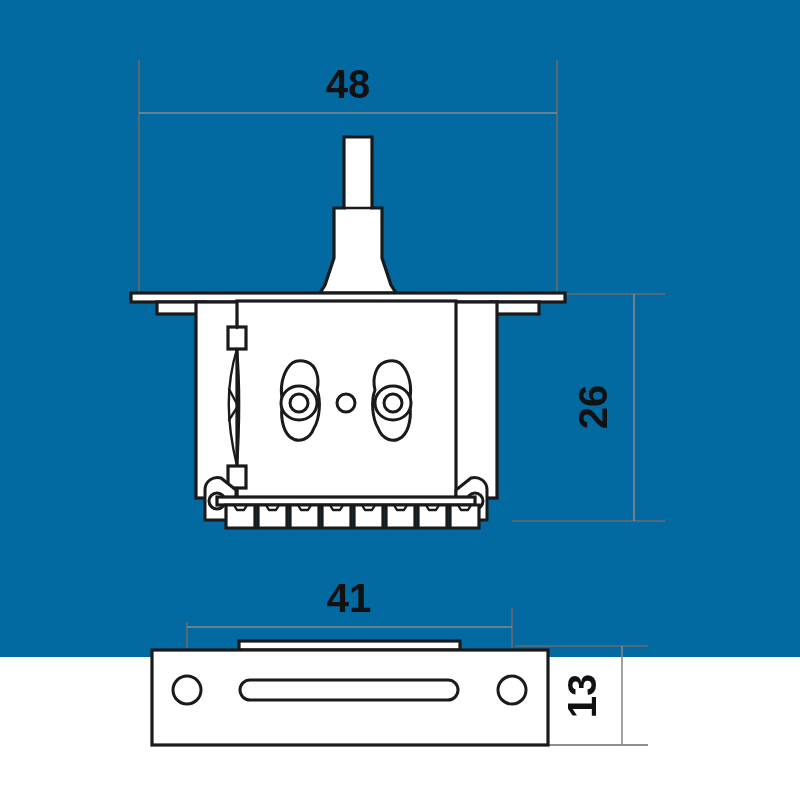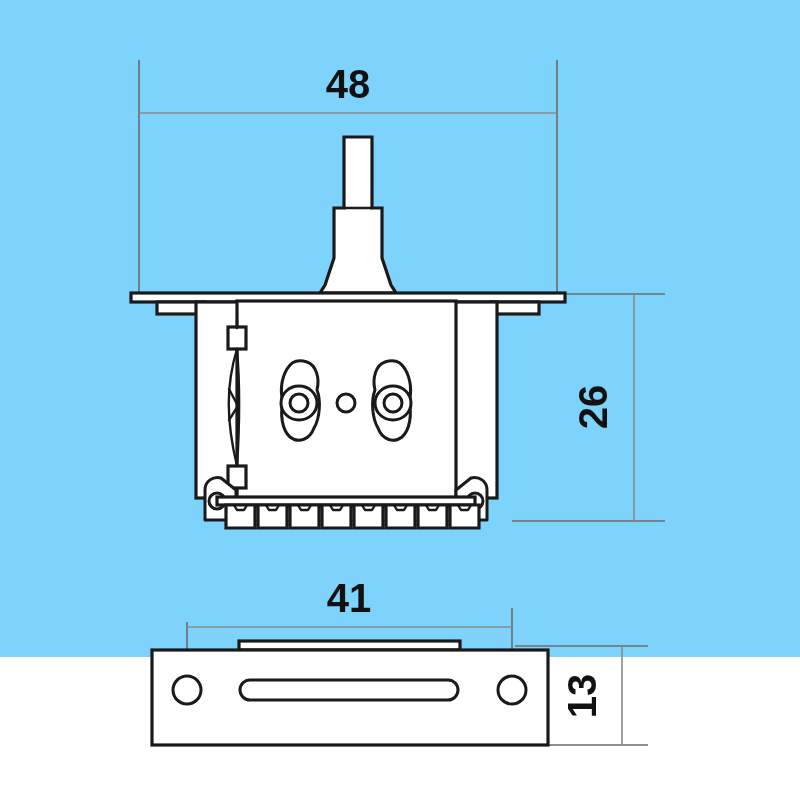--- a/index.html
+++ b/index.html
@@ -11,21 +11,21 @@
   body {
     width: 800px;
     height: 800px;
     font-family: "Liberation Sans", sans-serif;
     overflow: hidden;
   }
   #drawing-root {
     position: relative;
     width: 800px;
     height: 657px;
-    background: #7dd3fc;
+    background: #0369a1;
   }
   svg#tech-drawing {
     display: block;
     width: 800px;
     height: 800px;
   }
   .dim-text {
     font-family: "Liberation Sans", sans-serif;
     font-size: 40px;
     font-weight: bold;

